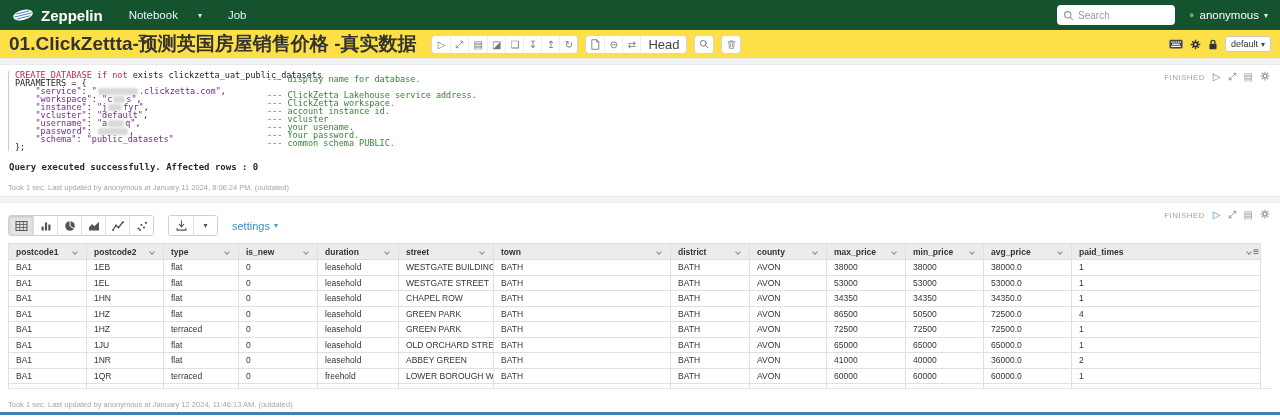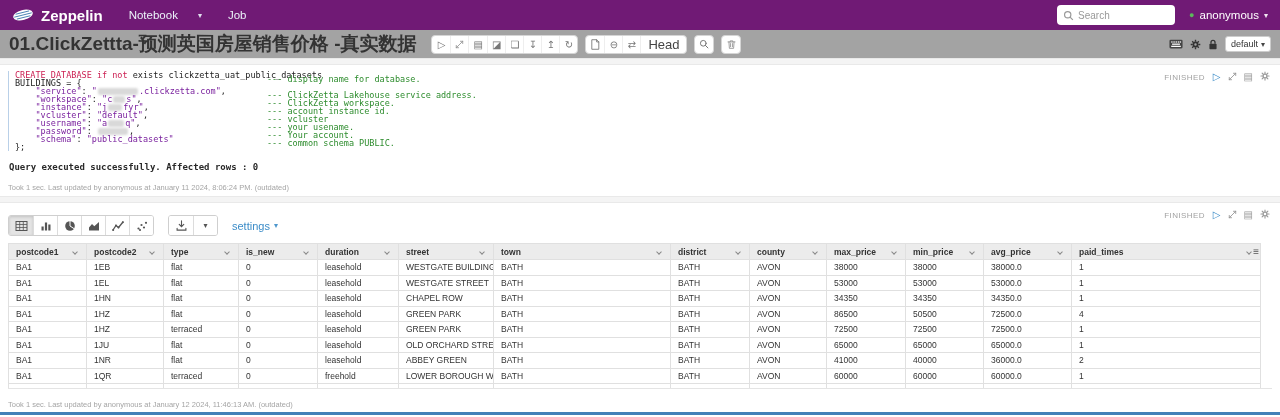--- a/index.html
+++ b/index.html
@@ -1,32 +1,32 @@
 <!DOCTYPE html>
 <html><head>
 <meta charset="utf-8">
 <style>
   * { box-sizing: border-box; margin: 0; padding: 0; }
   html,body { width:1280px; height:417px; overflow:hidden; background:#fff;
     font-family:"Liberation Sans", sans-serif; }
 
   
-  .navbar { height:30px; background:#701a75; display:flex; align-items:center; padding:0 12px; }
+  .navbar { height:30px; background:#14532d; display:flex; align-items:center; padding:0 12px; }
   .brand { display:flex; align-items:center; gap:7px; color:#fff; font-weight:bold; font-size:15px; cursor:pointer; }
   .nav-item { color:#ecf3fa; font-size:11.5px; margin-left:26px; cursor:pointer; display:flex; align-items:center; gap:20px; }
   .caret { font-size:8px; opacity:.9; }
   .search-wrap { margin-left:auto; background:#fff; border-radius:4px; height:20px; width:118px;
     display:flex; align-items:center; padding:0 6px; gap:4px; }
   .search-wrap input { border:none; outline:none; width:86px; font-size:10px; color:#333; }
   .search-wrap input::placeholder { color:#999; }
   .user { color:#fff; font-size:11.5px; margin-left:14px; display:flex; align-items:center; gap:5px; cursor:pointer; }
   .dot { color:#5cb85c; font-size:9px; }
 
   
-  .note-toolbar { height:28px; display:flex; align-items:center; padding:0 9px; background:#a3a3a3; }
+  .note-toolbar { height:28px; display:flex; align-items:center; padding:0 9px; background:#fde047; }
   .note-title { font-size:19px; font-weight:bold; color:#333; white-space:nowrap; }
   #tb-groups { display:flex; align-items:center; margin-left:8px; }
   .btn-group { display:flex; border:1px solid #d5d5d5; border-radius:4px; margin-left:7px; background:#fff; height:19px; align-items:stretch; overflow:hidden; }
   .tbtn { min-width:18px; padding:0 4px; display:flex; align-items:center; justify-content:center;
     font-size:10px; color:#777; cursor:pointer; }
   .tbtn + .tbtn { border-left:1px solid #eee; }
   .tlbl { font-size:13px; color:#444; padding:0 7px; }
   .right-icons { margin-left:auto; display:flex; align-items:center; gap:7px; }
   .mini-btn { border:1px solid #ccc; border-radius:3px; font-size:9px; color:#333; padding:2px 5px;
     display:flex; align-items:center; gap:3px; cursor:pointer; background:#fff; }
@@ -230,27 +230,27 @@
           </svg></span>
         <span class="pc-icon">▤</span>
         <span class="pc-icon"><svg width="10" height="10" viewBox="0 0 16 16">
             <circle cx="8" cy="8" r="3" stroke="#9b9b9b" stroke-width="2" fill="none" stroke-linecap="round"></circle>
             <path d="M8 1.5v2.5M8 12v2.5M1.5 8H4M12 8h2.5M3.4 3.4l1.8 1.8M10.8 10.8l1.8 1.8M12.6 3.4l-1.8 1.8M5.2 10.8l-1.8 1.8" stroke="#9b9b9b" stroke-width="1.8" fill="none" stroke-linecap="round"></path>
           </svg></span>
       </span>
   </div>
   <div class="code" id="p1-code">
       <div class="cl"><span class="tk-k">CREATE DATABASE</span><span class="tk-p"> </span><span class="tk-k">if not</span><span class="tk-p"> exists clickzetta_uat_public_datasets</span><span class="cmt">--- display name for database.</span></div>
-      <div class="cl"><span class="tk-p">BUILDINGS = {</span></div>
+      <div class="cl"><span class="tk-p">PARAMETERS = {</span></div>
       <div class="cl"><span class="tk-p">    </span><span class="tk-s">"service"</span><span class="tk-p">: </span><span class="tk-s">"</span><span class="redact" style="width: 40px;"></span><span class="tk-s">.clickzetta.com"</span><span class="tk-p">,</span><span class="cmt">--- ClickZetta Lakehouse service address.</span></div>
       <div class="cl"><span class="tk-p">    </span><span class="tk-s">"workspace"</span><span class="tk-p">: </span><span class="tk-s">"c</span><span class="redact" style="width: 12px;"></span><span class="tk-s">s"</span><span class="tk-p">,</span><span class="cmt">--- ClickZetta workspace.</span></div>
       <div class="cl"><span class="tk-p">    </span><span class="tk-s">"instance"</span><span class="tk-p">: </span><span class="tk-s">"j</span><span class="redact" style="width: 14px;"></span><span class="tk-s">fyr"</span><span class="tk-p">,</span><span class="cmt">--- account instance id.</span></div>
       <div class="cl"><span class="tk-p">    </span><span class="tk-s">"vcluster"</span><span class="tk-p">: </span><span class="tk-s">"default"</span><span class="tk-p">,</span><span class="cmt">--- vcluster</span></div>
       <div class="cl"><span class="tk-p">    </span><span class="tk-s">"username"</span><span class="tk-p">: </span><span class="tk-s">"a</span><span class="redact" style="width: 16px;"></span><span class="tk-s">q"</span><span class="tk-p">,</span><span class="cmt">--- your usename.</span></div>
-      <div class="cl"><span class="tk-p">    </span><span class="tk-s">"password"</span><span class="tk-p">: </span><span class="redact" style="width: 30px;"></span><span class="tk-p">,</span><span class="cmt">--- Your account.</span></div>
+      <div class="cl"><span class="tk-p">    </span><span class="tk-s">"password"</span><span class="tk-p">: </span><span class="redact" style="width: 30px;"></span><span class="tk-p">,</span><span class="cmt">--- Your password.</span></div>
       <div class="cl"><span class="tk-p">    </span><span class="tk-s">"schema"</span><span class="tk-p">: </span><span class="tk-s">"public_datasets"</span><span class="cmt">--- common schema PUBLIC.</span></div>
       <div class="cl"><span class="tk-p">};</span></div>
     </div>
   <div class="result">Query executed successfully. Affected rows : 0</div>
   <div class="p-footer">Took 1 sec. Last updated by anonymous at January 11 2024, 8:06:24 PM. (outdated)</div>
 </div>
 
 <div class="gap"></div>
 
 <div class="paragraph" id="p2">

